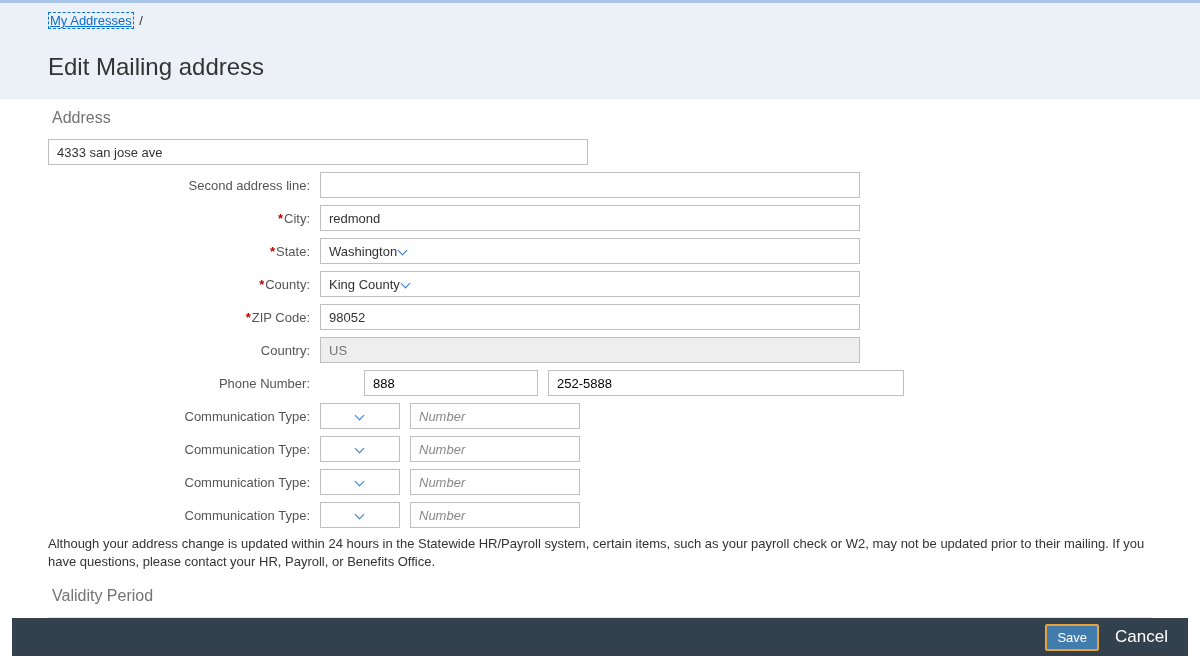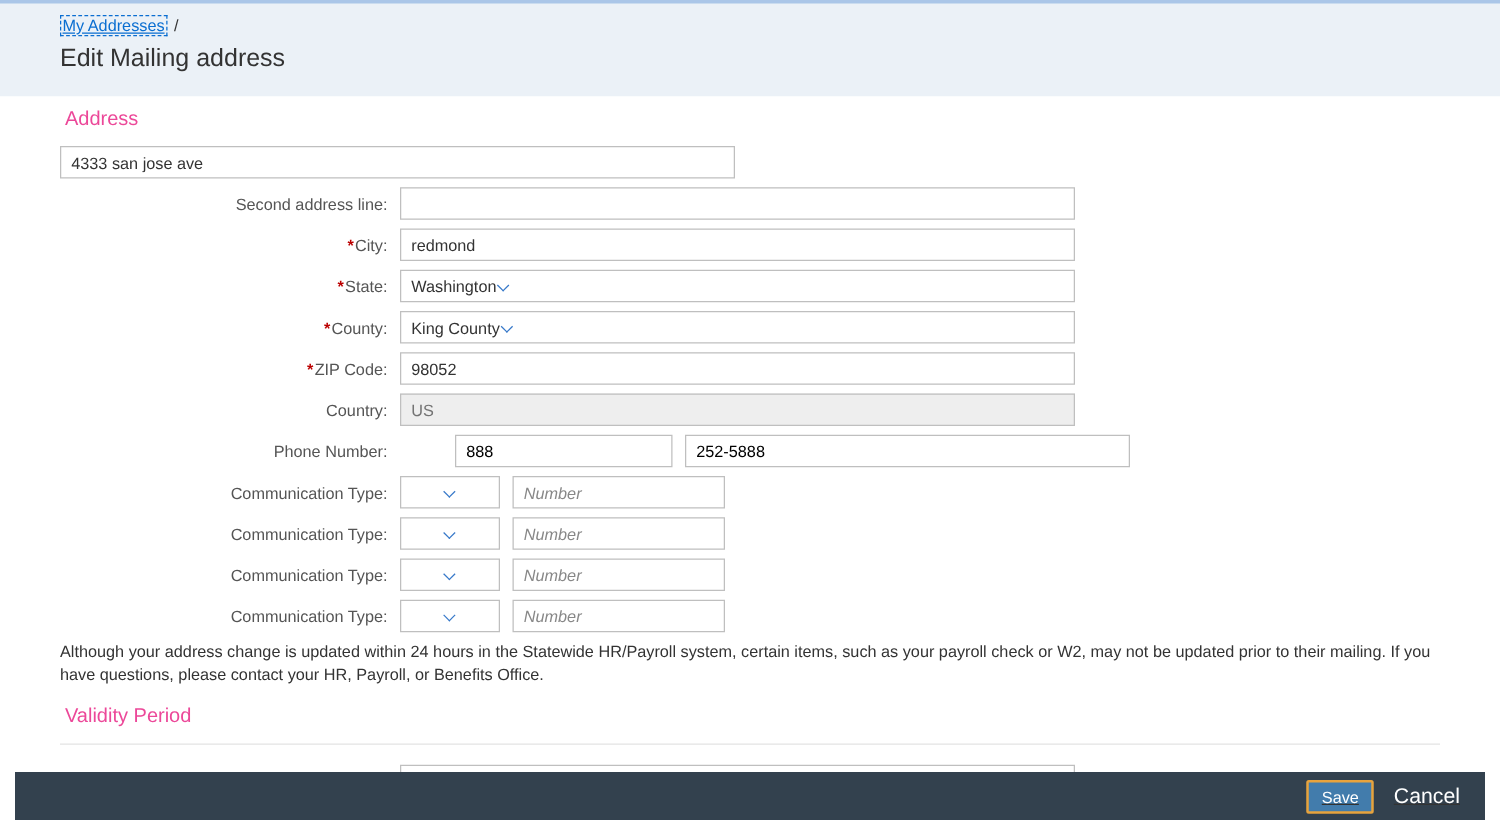--- a/index.html
+++ b/index.html
@@ -20,46 +20,46 @@
     .top-border {
       height: 3px;
       background: #aac6e8;
     }
     .header-area {
       background: #ebf1f7;
       padding: 10px 16px 18px 48px;
     }
     .breadcrumb {
       font-size: 13px;
-      margin-bottom: 8px;
+      margin-bottom: 25px;
     }
     .breadcrumb a {
       color: #0a6ed1;
       text-decoration: underline;
       border: 1px dashed #0a6ed1;
       padding: 0px 1px;
     }
     .breadcrumb span.sep {
       color: #333;
       margin-left: 2px;
     }
     .page-title {
-      font-size: 20px;
+      font-size: 24px;
       font-weight: normal;
       color: #333;
     }
     .content {
       padding: 10px 48px 0 48px;
       height: calc(100% - 3px - 70px - 42px);
       overflow-y: auto;
       position: relative;
     }
     .section-title {
       font-size: 16px;
-      color: #ec4899;
+      color: #737373;
       margin: 0 0 12px 4px;
     }
     .hr {
       border: none;
       border-top: 1px solid #e3e3e3;
       margin: 6px 0 16px 0;
     }
     .form-row {
       display: flex;
       align-items: center;
@@ -175,21 +175,20 @@
       bottom: 10px;
       left: 12px;
       right: 12px;
       height: 38px;
       background: #33414e;
       display: flex;
       align-items: center;
       justify-content: flex-end;
       padding: 0 12px;
       gap: 8px;
-      text-decoration: underline;
     }
     .btn-save {
       background: #427cac;
       color: #fff;
       border: 2px solid #e8a33d;
       border-radius: 2px;
       padding: 4px 10px;
       font-size: 13px;
       cursor: pointer;
     }

